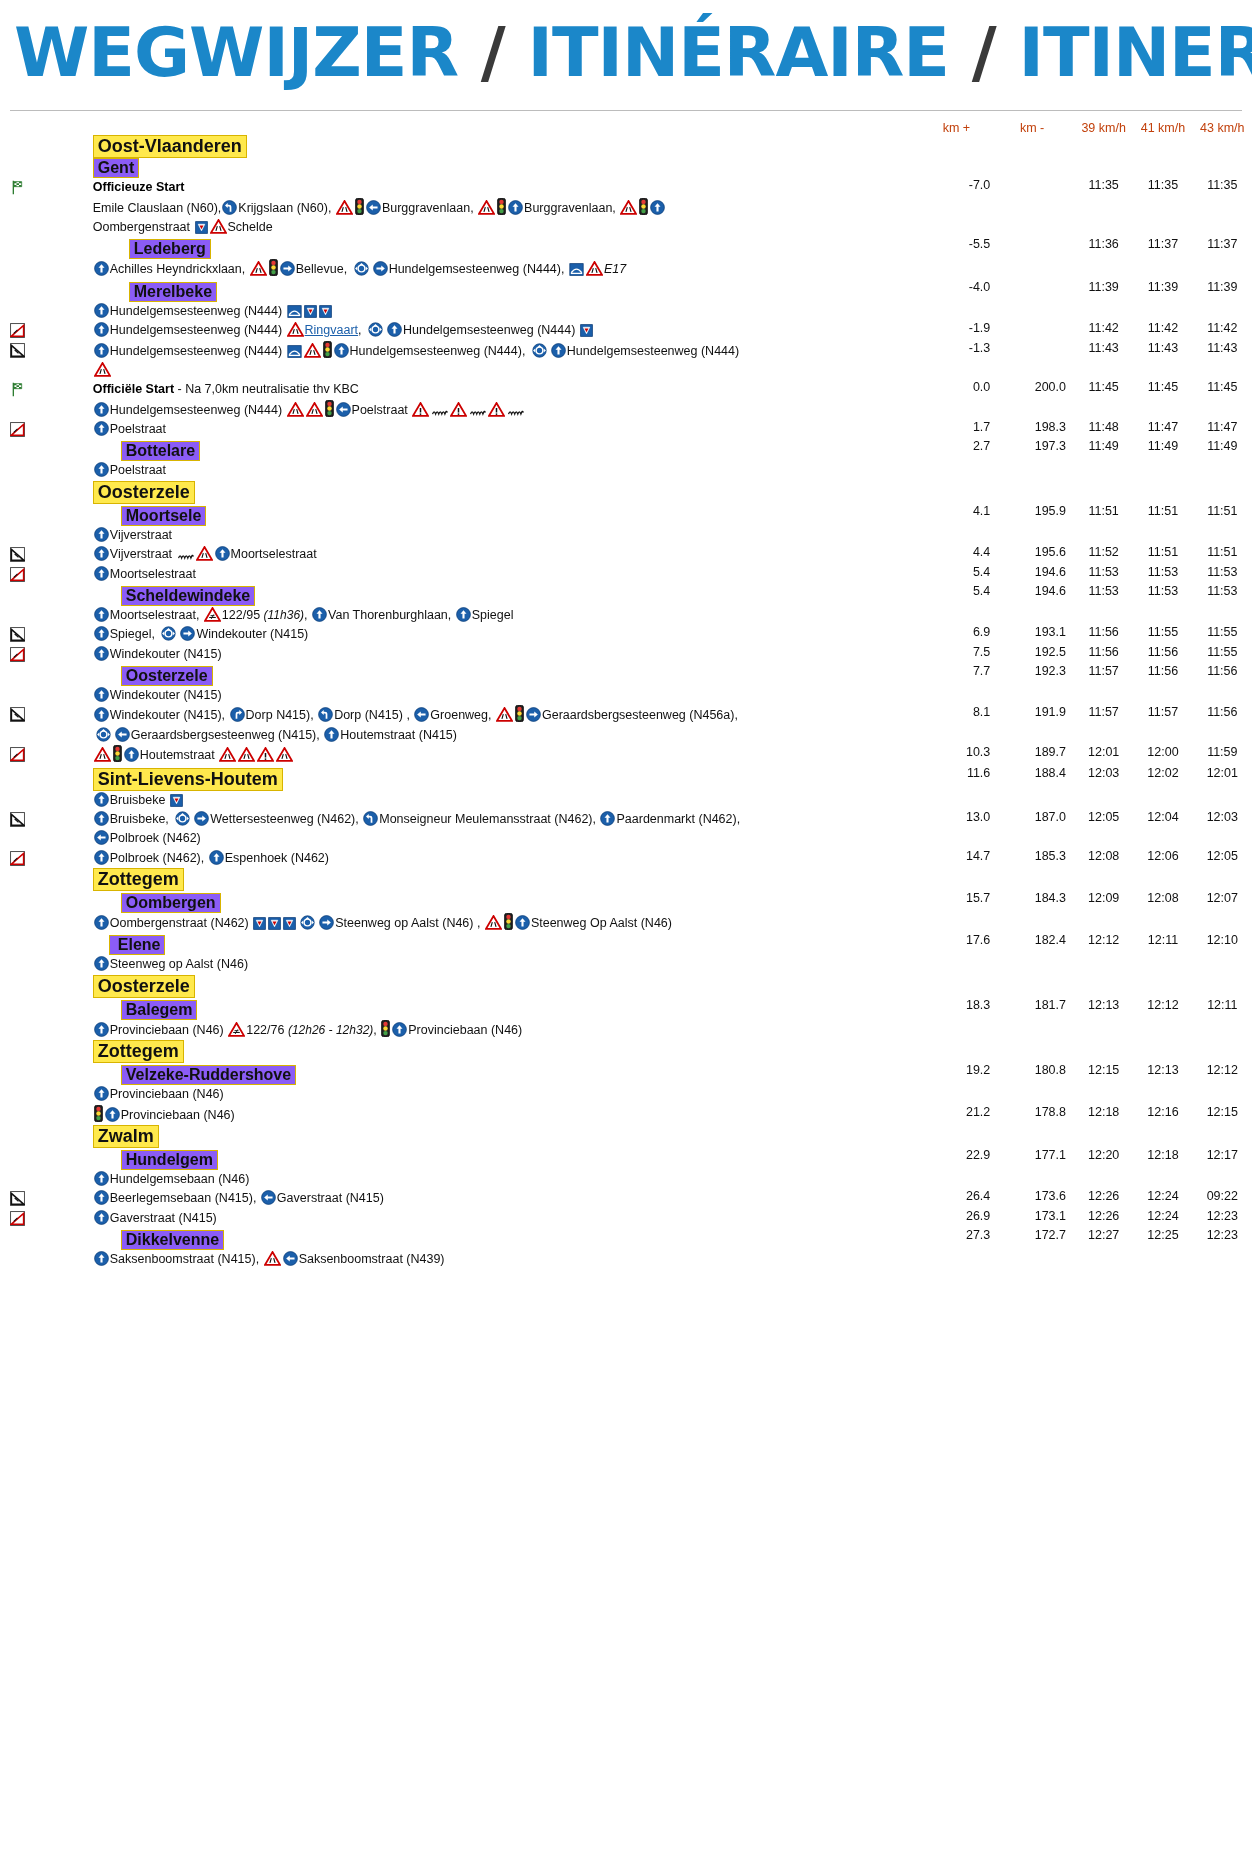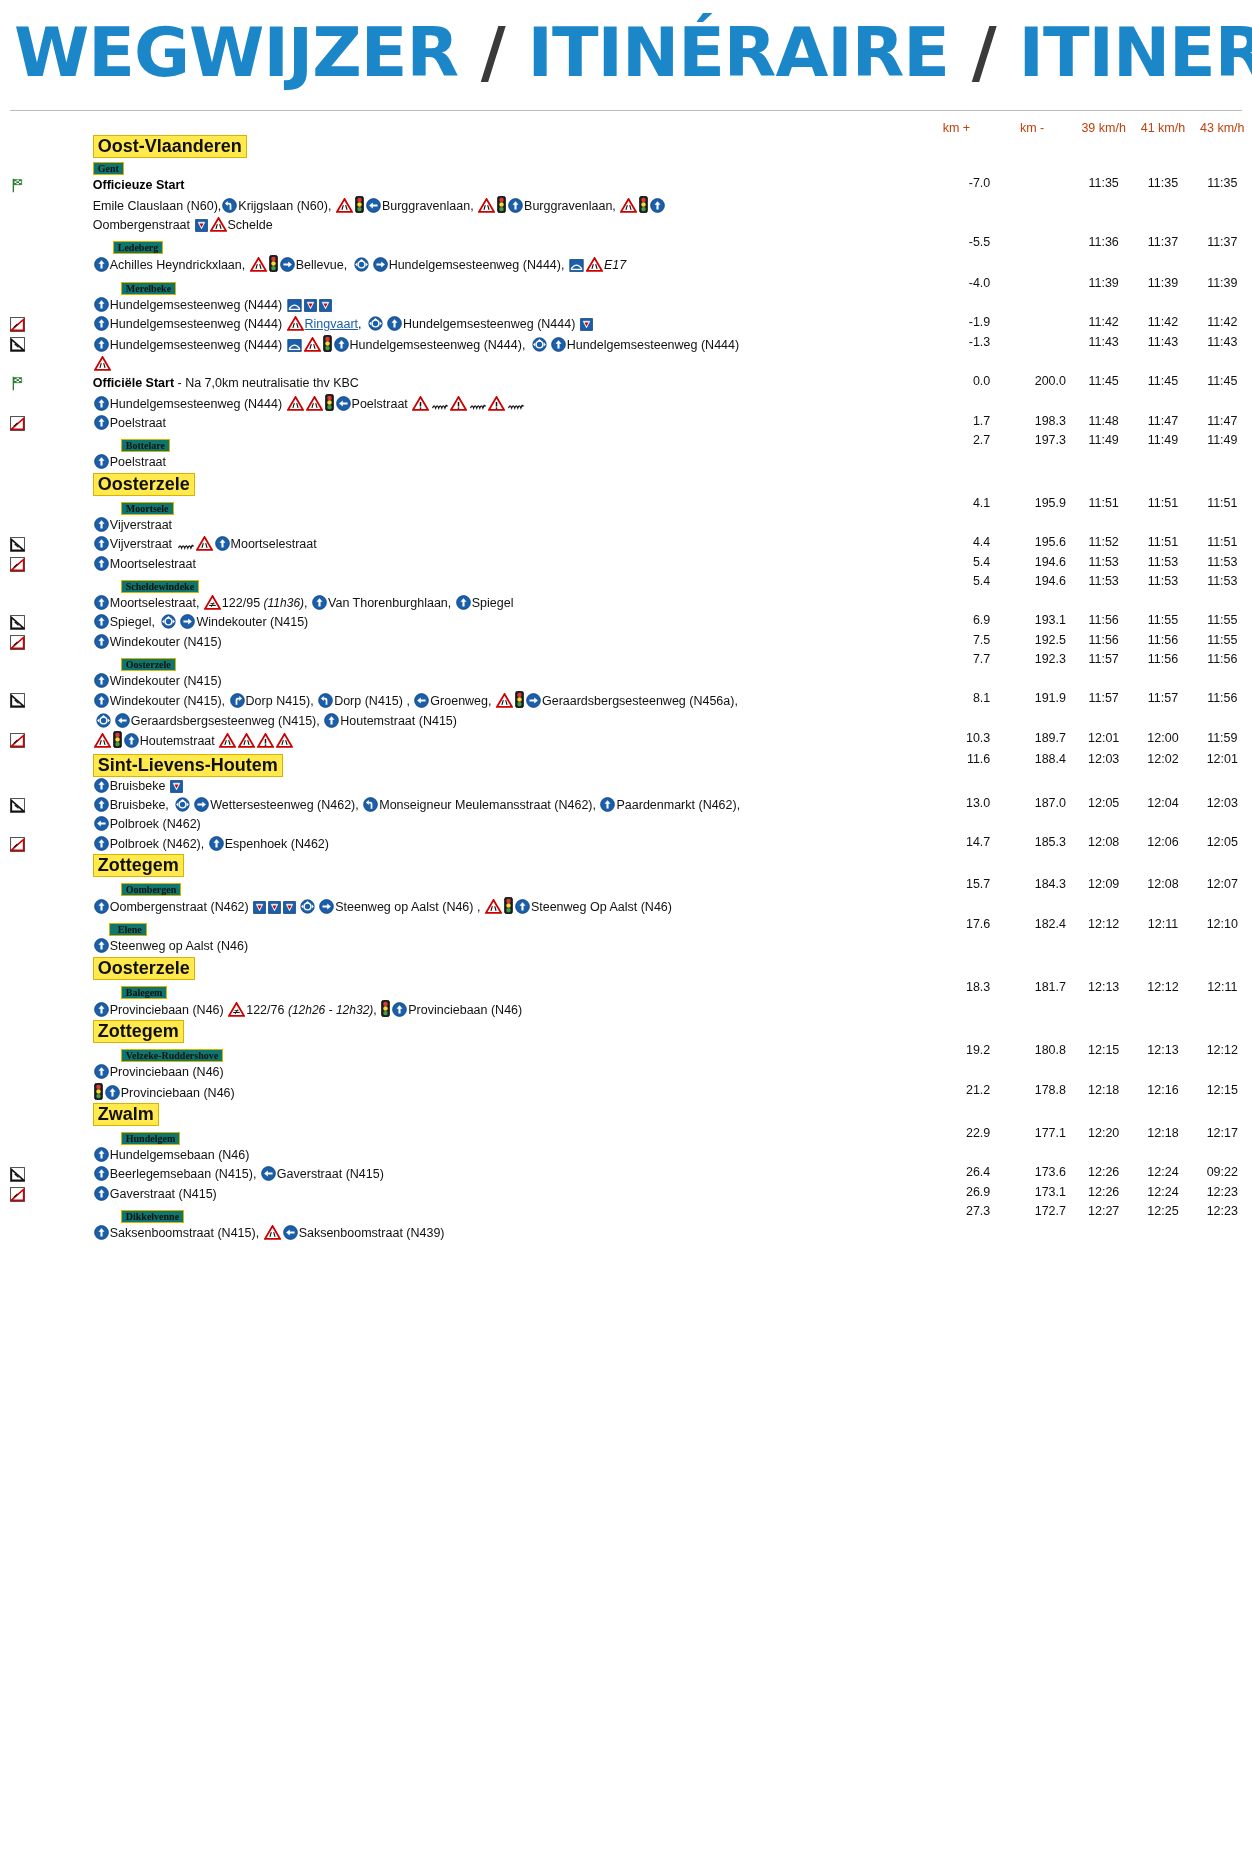--- a/index.html
+++ b/index.html
@@ -17,22 +17,22 @@
   table.itin td{vertical-align:top;padding:0;}
   .colhdr td{font-size:12.5px;color:#c2410c;text-align:center;padding-bottom:22px;}
   .c-desc{width:810px;padding-left:58px !important;}
   .c-mark{width:34px;text-align:center;}
   .c-km{width:66px;text-align:right;font-size:12.5px;color:#111;padding-right:8px !important;}
   .c-t{width:58px;text-align:center;font-size:12.5px;color:#111;}
   .row > td{padding-top:7px;padding-bottom:7px;}
   .rowline{line-height:1.55;font-size:12.5px;}
   .prov{display:inline-block;background:#ffe94d;color:#111;font-weight:bold;font-size:18px;
         border:1px solid #d8b400;padding:0 4px;margin:0;}
-  .town{display:inline-block;background:#0f766e;color:#111;font-weight:bold;font-size:10px;
-        border:1px solid #d8b400;padding:0 4px;font-family:Liberation Serif, serif;}
+  .town{display:inline-block;background:#8b5cf6;color:#111;font-weight:bold;font-size:16px;
+        border:1px solid #d8b400;padding:0 4px;}
   .desc{font-size:12.5px;color:#111;}
   .bold{font-weight:bold;}
   .ital{font-style:italic;}
   .smallital{font-style:italic;font-size:12px;}
   .blue-link{color:#1b5faa;text-decoration:underline;}
   .ico{display:inline-block;vertical-align:-3px;margin:0 1px;}
   svg{display:block;}
   .hdr-km{font-size:12.5px;}
   .hl-line{padding-top:2px;}
 </style>
@@ -153,21 +153,21 @@
           </td>
           <td class="c-km">-7.0</td>
           <td class="c-km"></td>
           <td class="c-t">11:35</td>
           <td class="c-t">11:35</td>
           <td class="c-t">11:35</td>
         </tr>
         <tr class="row">
           <td class="c-mark"></td>
           <td class="c-desc">
-            <div class="hl-line"><span class="town" style="margin-left:20px;">Ledeberg</span></div>
+            <div class="hl-line"><span class="town" style="margin-left:36px;">Ledeberg</span></div>
             <div class="rowline"><span class="ico"><svg width="15" height="15" viewBox="0 0 20 20">
                   <circle cx="10" cy="10" r="9.2" fill="#1b5faa" stroke="#0d3f7a" stroke-width="1"></circle>
                   <g transform="rotate(0 10 10)">
                     <path d="M10 4.2 L14 9 L11.4 9 L11.4 15.4 L8.6 15.4 L8.6 9 L6 9 Z" fill="#fff"></path>
                   </g>
                 </svg></span><span class="desc">Achilles Heyndrickxlaan, </span><span class="ico"><svg width="17" height="15" viewBox="0 0 22 20">
                   <path d="M11 1.4 L21 18.4 L1 18.4 Z" fill="#fff" stroke="#c00" stroke-width="2.4"></path>
                   <path d="M7.6 15.8 L9.4 9.6 M14.4 15.8 L12.6 9.6" stroke="#111" stroke-width="1.5" fill="none"></path>
                 </svg></span><span class="ico"><svg width="9" height="17" viewBox="0 0 10 20">
                   <rect x="0.5" y="0.5" width="9" height="19" rx="2" fill="#222" stroke="#000"></rect>
@@ -201,21 +201,21 @@
           </td>
           <td class="c-km">-5.5</td>
           <td class="c-km"></td>
           <td class="c-t">11:36</td>
           <td class="c-t">11:37</td>
           <td class="c-t">11:37</td>
         </tr>
         <tr class="row">
           <td class="c-mark"></td>
           <td class="c-desc">
-            <div class="hl-line"><span class="town" style="margin-left:28px;">Merelbeke</span></div>
+            <div class="hl-line"><span class="town" style="margin-left:36px;">Merelbeke</span></div>
             <div class="rowline"><span class="ico"><svg width="15" height="15" viewBox="0 0 20 20">
                   <circle cx="10" cy="10" r="9.2" fill="#1b5faa" stroke="#0d3f7a" stroke-width="1"></circle>
                   <g transform="rotate(0 10 10)">
                     <path d="M10 4.2 L14 9 L11.4 9 L11.4 15.4 L8.6 15.4 L8.6 9 L6 9 Z" fill="#fff"></path>
                   </g>
                 </svg></span><span class="desc">Hundelgemsesteenweg (N444) </span><span class="ico"><svg width="15" height="13" viewBox="0 0 18 16">
                   <rect x="0.8" y="0.8" width="16.4" height="14.4" fill="#1b5faa" stroke="#0d3f7a"></rect>
                   <path d="M2.5 12 Q9 3 15.5 12" fill="none" stroke="#fff" stroke-width="1.6"></path>
                   <rect x="2" y="12" width="14" height="1.6" fill="#fff"></rect>
                 </svg></span><span class="ico"><svg width="13" height="13" viewBox="0 0 16 16">

